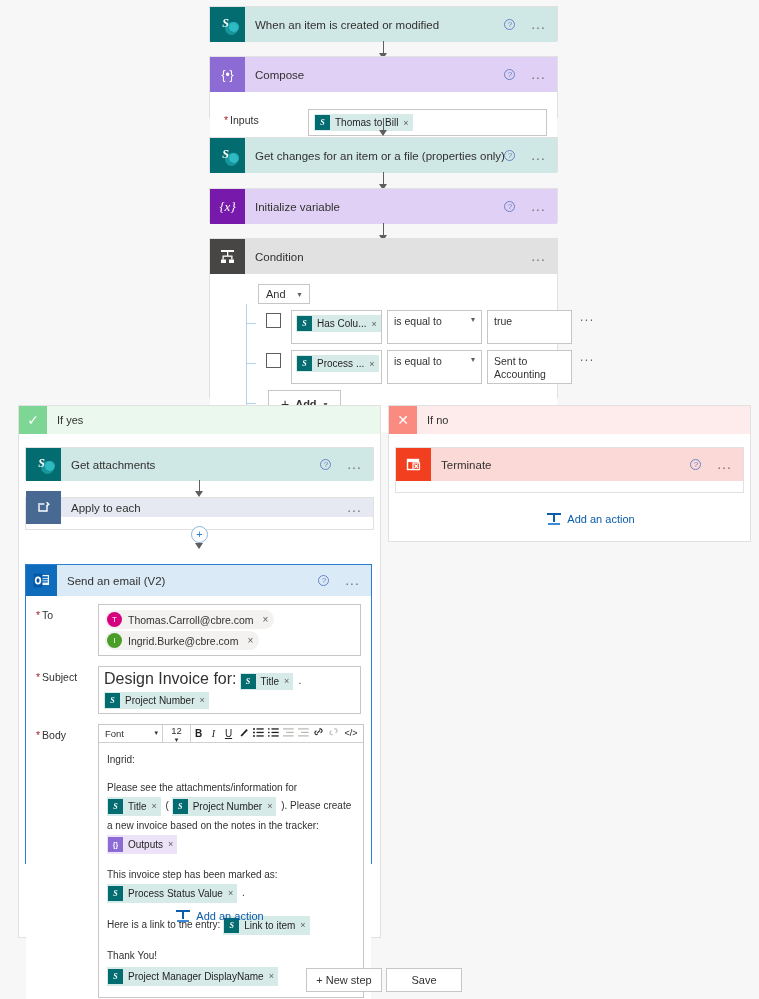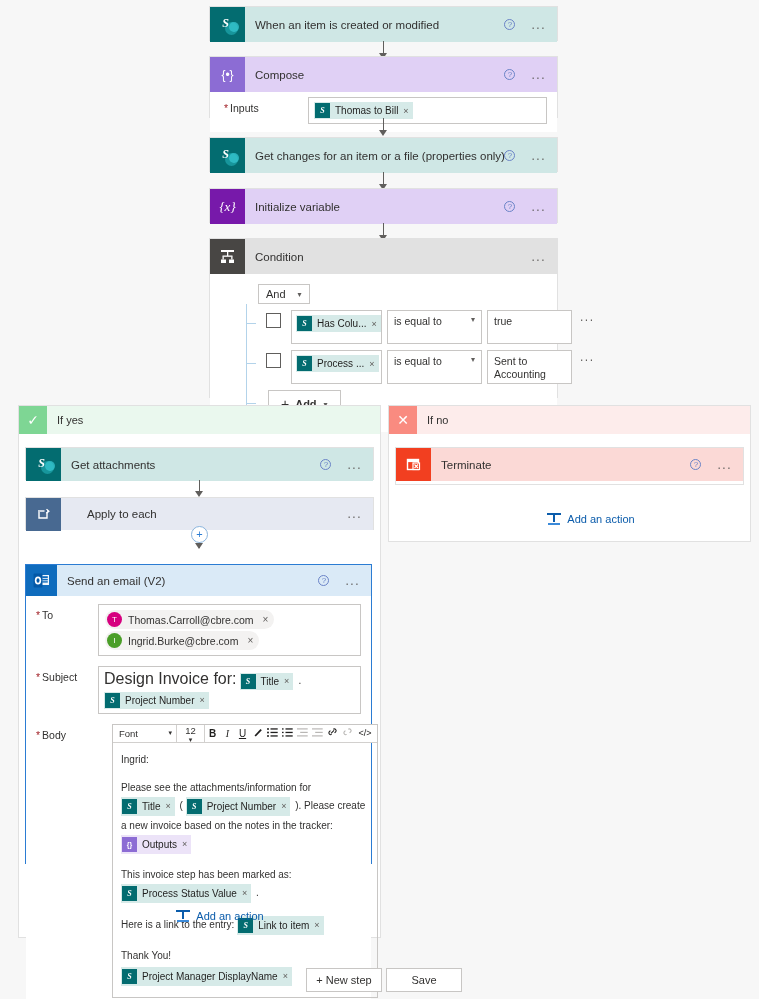--- a/index.html
+++ b/index.html
@@ -380,21 +380,21 @@
   <div class="conn" style="left:383px; top:41px; height:14px;"></div>
   <div class="arrowhead" style="left:379px; top:53px;"></div>
 
   <div class="card" style="left:209px; top:56px; width:349px; height:62px;">
     <div class="card-head hdr-purple">
       <div class="ic compose-ic">{•}</div>
       <div class="card-title">Compose</div>
       <div class="help">?</div>
       <div class="dots">...</div>
     </div>
-    <div class="row" style="padding-top:5px;">
+    <div class="row" style="padding-top:17px;">
       <div class="row-label req">Inputs</div>
       <div class="field" style="margin-left:12px;">
         <span class="tok">
           <span class="tic">S</span>
           <span>Thomas to Bill</span>
           <span class="tx">×</span>
         </span>
       </div>
     </div>
   </div>
@@ -521,21 +521,21 @@
       <div class="card-title">Get attachments</div>
       <div class="help">?</div>
       <div class="dots">...</div>
     </div>
   </div>
 
   <div class="conn" style="left:199px; top:480px; height:13px;"></div>
   <div class="arrowhead" style="left:195px; top:491px;"></div>
 
   <div class="card" style="left:25px; top:497px; width:349px; height:33px;">
-    <div class="card-head hdr-lilac" style="height:32px;gap:16px;">
+    <div class="card-head hdr-lilac" style="height:19px;">
       <div class="ic loop-ic" style="height:33px;">
         <svg width="15" height="15" viewBox="0 0 15 15" aria-hidden="true">
           <path d="M3 4 h8 v7 h-8 z" fill="none" stroke="#fff" stroke-width="1.4"></path>
           <path d="M10.5 2.2 l2.3 2 -2.3 2" fill="none" stroke="#fff" stroke-width="1.4"></path>
           <path d="M2 4 h9" stroke="#486991" stroke-width="2"></path>
           <path d="M2 4 h6.5" stroke="#fff" stroke-width="1.4"></path>
         </svg>
       </div>
       <div class="card-title">Apply to each</div>
       <div class="dots">...</div>
@@ -591,21 +591,21 @@
         </span>
         <span style="font-size:10px;">.</span>
         <span class="tok">
           <span class="tic">S</span>
           <span>Project Number</span>
           <span class="tx">×</span>
         </span>
       </div>
     </div>
 
-    <div class="row" style="padding:8px 10px 2px 10px;gap:14px;">
+    <div class="row" style="padding:8px 10px 2px 10px;">
       <div class="row-label req" style="width:62px;flex:0 0 62px;">Body</div>
       <div class="rte">
         <div class="rte-bar">
           <div class="fontsel">
             <span>Font</span>
             <span style="font-size:7px;">▾</span>
           </div>
           <div class="sizesel">
             <span>12</span>
             <span style="font-size:7px;">▾</span>
@@ -738,21 +738,21 @@
     <span>Add an action</span>
   </div>
 
   <div class="branch" style="left:388px; top:405px; width:363px; height:137px;">
     <div class="branch-head head-no">
       <div class="branch-ic no-ic">✕</div>
       <div class="branch-lbl">If no</div>
     </div>
   </div>
 
-  <div class="card" style="left:395px; top:447px; width:349px; height:38px;">
+  <div class="card" style="left:395px; top:447px; width:349px; height:46px;">
     <div class="card-head hdr-pink" style="height:33px;">
       <div class="ic term-ic" style="height:33px;">
         <svg width="15" height="15" viewBox="0 0 15 15" aria-hidden="true">
           <rect x="1.5" y="2.5" width="11" height="10" fill="none" stroke="#fff" stroke-width="1.4"></rect>
           <rect x="1.5" y="2.5" width="11" height="2.6" fill="#fff"></rect>
           <rect x="7" y="6" width="6.5" height="6.5" fill="#f23f20" stroke="#fff" stroke-width="1.2"></rect>
           <path d="M8.5 7.5 L12 11 M12 7.5 L8.5 11" stroke="#fff" stroke-width="1.1"></path>
         </svg>
       </div>
       <div class="card-title">Terminate</div>

